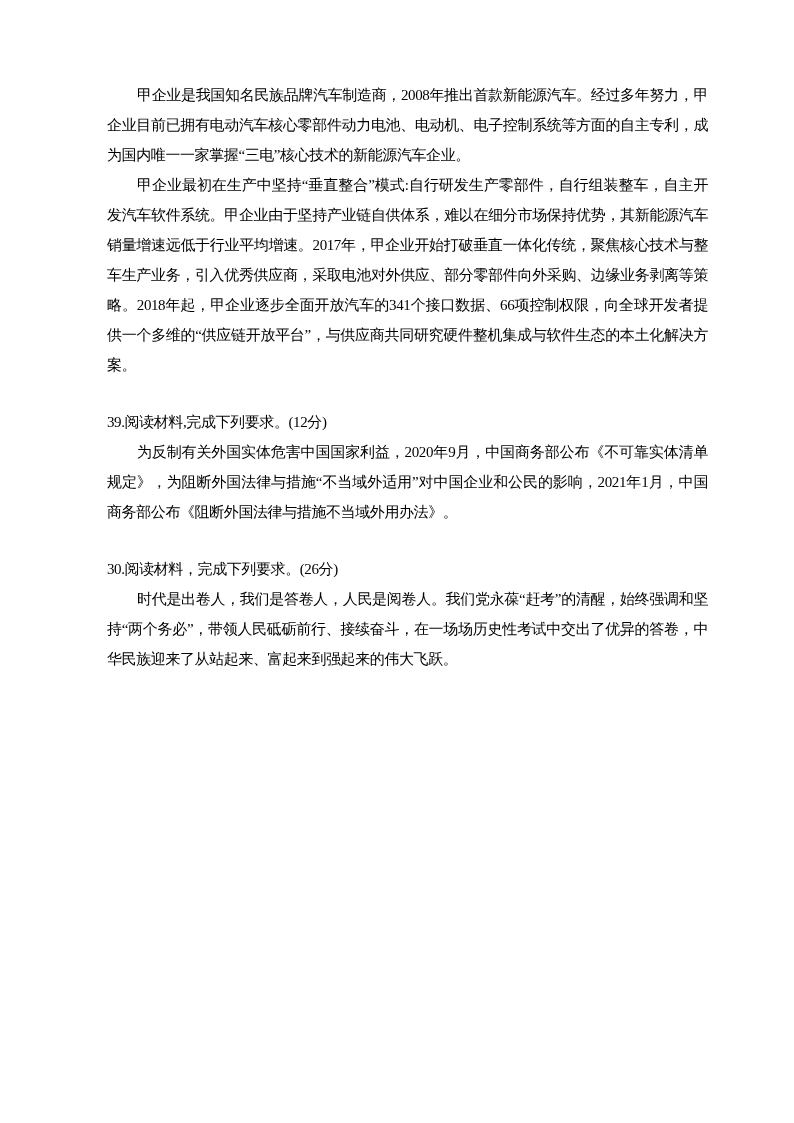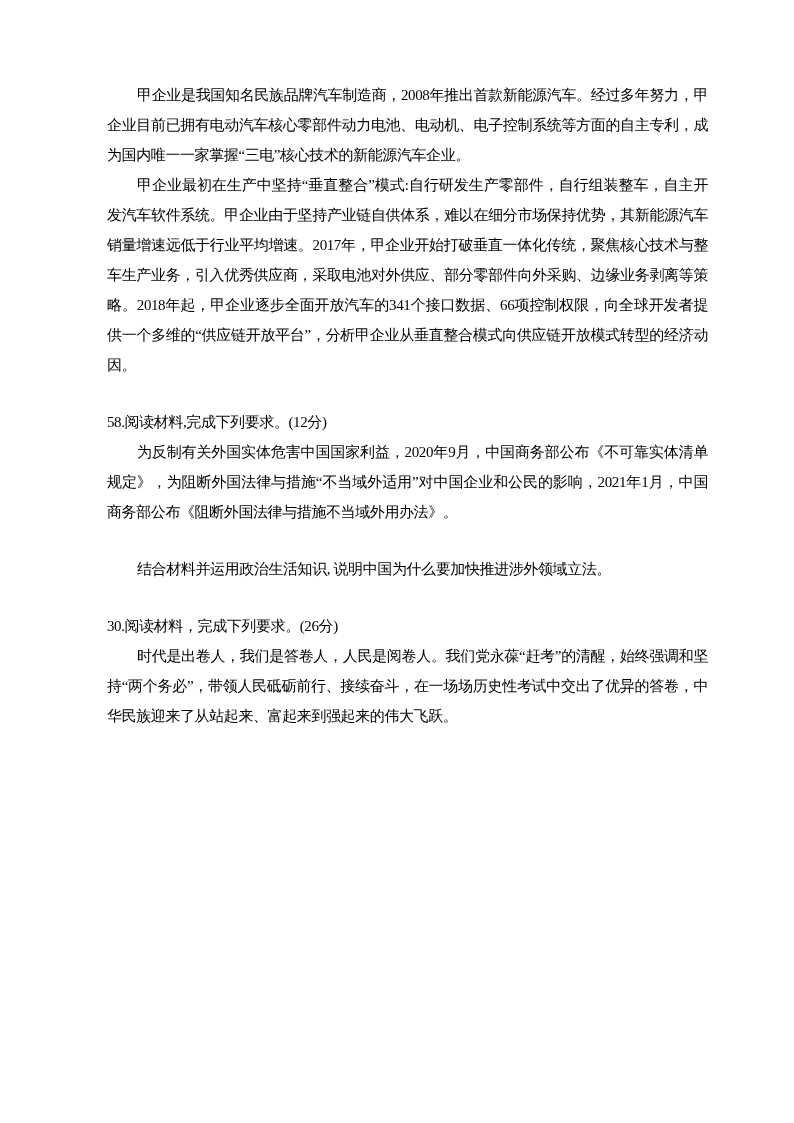--- a/index.html
+++ b/index.html
@@ -41,27 +41,26 @@
   }
 </style>
 </head>
 <body>
 
 <div class="page">
   <div class="doc">
 
     <section>
       <p class="body">甲企业是我国知名民族品牌汽车制造商，2008年推出首款新能源汽车。经过多年努力，甲企业目前已拥有电动汽车核心零部件动力电池、电动机、电子控制系统等方面的自主专利，成为国内唯一一家掌握“三电”核心技术的新能源汽车企业。</p>
-      <p class="body">甲企业最初在生产中坚持“垂直整合”模式:自行研发生产零部件，自行组装整车，自主开发汽车软件系统。甲企业由于坚持产业链自供体系，难以在细分市场保持优势，其新能源汽车销量增速远低于行业平均增速。2017年，甲企业开始打破垂直一体化传统，聚焦核心技术与整车生产业务，引入优秀供应商，采取电池对外供应、部分零部件向外采购、边缘业务剥离等策略。2018年起，甲企业逐步全面开放汽车的341个接口数据、66项控制权限，向全球开发者提供一个多维的“供应链开放平台”，分析甲企业从垂直整合模式向供应链开放模式转型的经济动因。</p>
+      <p class="body">甲企业最初在生产中坚持“垂直整合”模式:自行研发生产零部件，自行组装整车，自主开发汽车软件系统。甲企业由于坚持产业链自供体系，难以在细分市场保持优势，其新能源汽车销量增速远低于行业平均增速。2017年，甲企业开始打破垂直一体化传统，聚焦核心技术与整车生产业务，引入优秀供应商，采取电池对外供应、部分零部件向外采购、边缘业务剥离等策略。2018年起，甲企业逐步全面开放汽车的341个接口数据、66项控制权限，向全球开发者提供一个多维的“供应链开放平台”，与供应商共同研究硬件整机集成与软件生态的本土化解决方案。</p>
     </section>
 
     <section>
-      <p class="q-heading gap-before">58.阅读材料,完成下列要求。(12分)</p>
+      <p class="q-heading gap-before">39.阅读材料,完成下列要求。(12分)</p>
       <p class="body">为反制有关外国实体危害中国国家利益，2020年9月，中国商务部公布《不可靠实体清单规定》，为阻断外国法律与措施“不当域外适用”对中国企业和公民的影响，2021年1月，中国商务部公布《阻断外国法律与措施不当域外用办法》。</p>
-      <p class="body gap-before">结合材料并运用政治生活知识, 说明中国为什么要加快推进涉外领域立法。</p>
     </section>
 
     <section>
       <p class="q-heading gap-before">30.阅读材料，完成下列要求。(26分)</p>
       <p class="body">时代是出卷人，我们是答卷人，人民是阅卷人。我们党永葆“赶考”的清醒，始终强调和坚持“两个务必”，带领人民砥砺前行、接续奋斗，在一场场历史性考试中交出了优异的答卷，中华民族迎来了从站起来、富起来到强起来的伟大飞跃。</p>
     </section>
 
   </div>
 </div>
 

